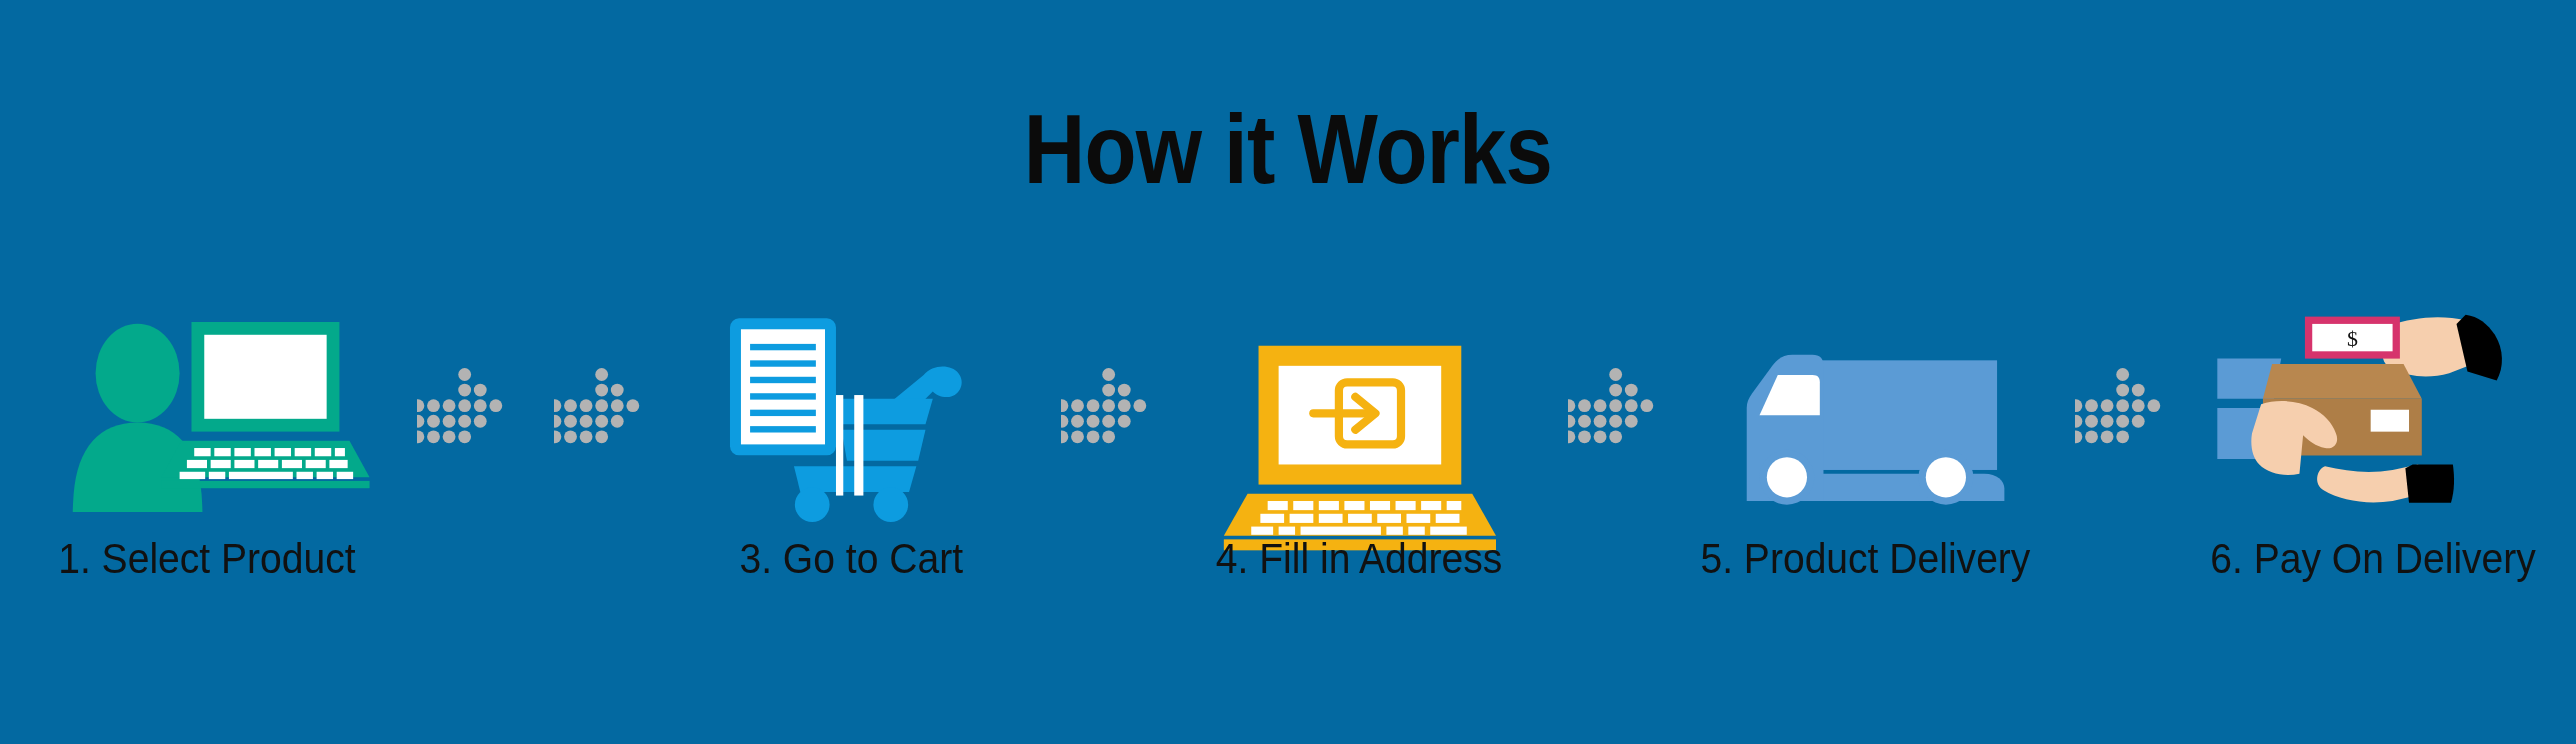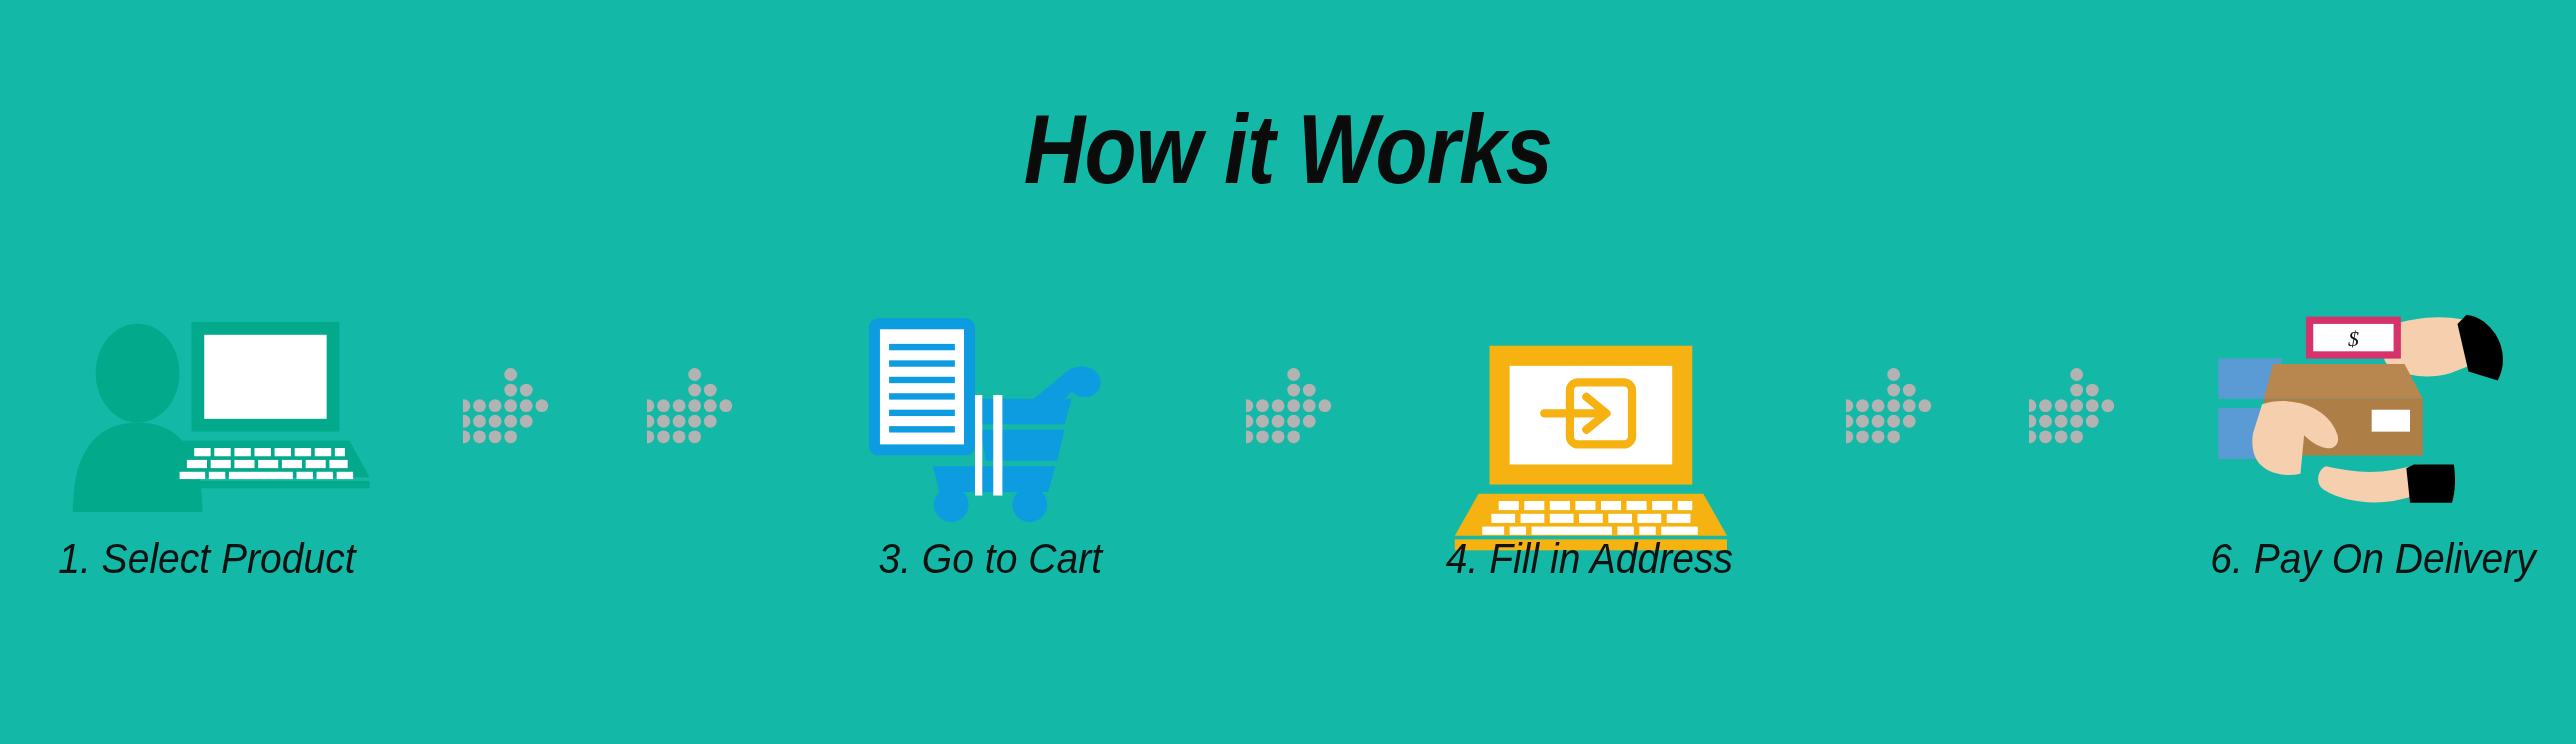--- a/index.html
+++ b/index.html
@@ -10,22 +10,21 @@
   body {
     width: 2576px;
     height: 745px;
     font-family: "Liberation Sans", "DejaVu Sans", sans-serif;
     overflow: hidden;
   }
   .page {
     position: relative;
     width: 2576px;
     height: 745px;
-    background: #14b8a6;
-    font-style: italic;
+    background: #0369a1;
   }
   .page-title {
     position: absolute;
     top: 99px;
     left: 0;
     width: 2576px;
     text-align: center;
     font-size: 99px;
     line-height: 99px;
     font-weight: 700;
@@ -289,20 +288,37 @@
           <circle cx="52" cy="59" r="7"></circle>
             <circle cx="69" cy="59" r="7"></circle>
           <circle cx="1" cy="76" r="7"></circle>
             <circle cx="18" cy="76" r="7"></circle>
             <circle cx="35" cy="76" r="7"></circle>
           <circle cx="52" cy="76" r="7"></circle>
         </g>
       </svg>
     </div>
 
+    <div class="step">
+      <div class="step-art">
+        <svg width="293" height="201" viewBox="0 0 320 220">
+          <g fill="#5B9BD5">
+            <rect x="104" y="54" width="200" height="120"></rect>
+            <path d="M104 178 h186 c14 0 22 8 22 16 v14 H104 z"></path>
+            <path d="M30 106 c0-6 2-10 6-16 l22-30 c6-8 12-12 22-12 h22 c8 0 12 4 12 12 v148 H30 z"></path>
+            <path d="M64 70 h38 c6 0 8 3 8 8 v36 H44 z" fill="#ffffff"></path>
+            <circle cx="74" cy="182" r="30"></circle>
+            <circle cx="248" cy="182" r="30"></circle>
+          </g>
+          <circle cx="74" cy="182" r="22" fill="#ffffff"></circle>
+          <circle cx="248" cy="182" r="22" fill="#ffffff"></circle>
+        </svg>
+      </div>
+      <div class="step-label">5. Product Delivery</div>
+    </div>
 
     <div class="arrow-sep">
       <svg width="88" height="81" viewBox="0 0 96 88">
         <g fill="#B3B3B3">
           <circle cx="52" cy="8" r="7"></circle>
           <circle cx="52" cy="25" r="7"></circle>
             <circle cx="69" cy="25" r="7"></circle>
           <circle cx="1" cy="42" r="7"></circle>
             <circle cx="18" cy="42" r="7"></circle>
             <circle cx="35" cy="42" r="7"></circle>

